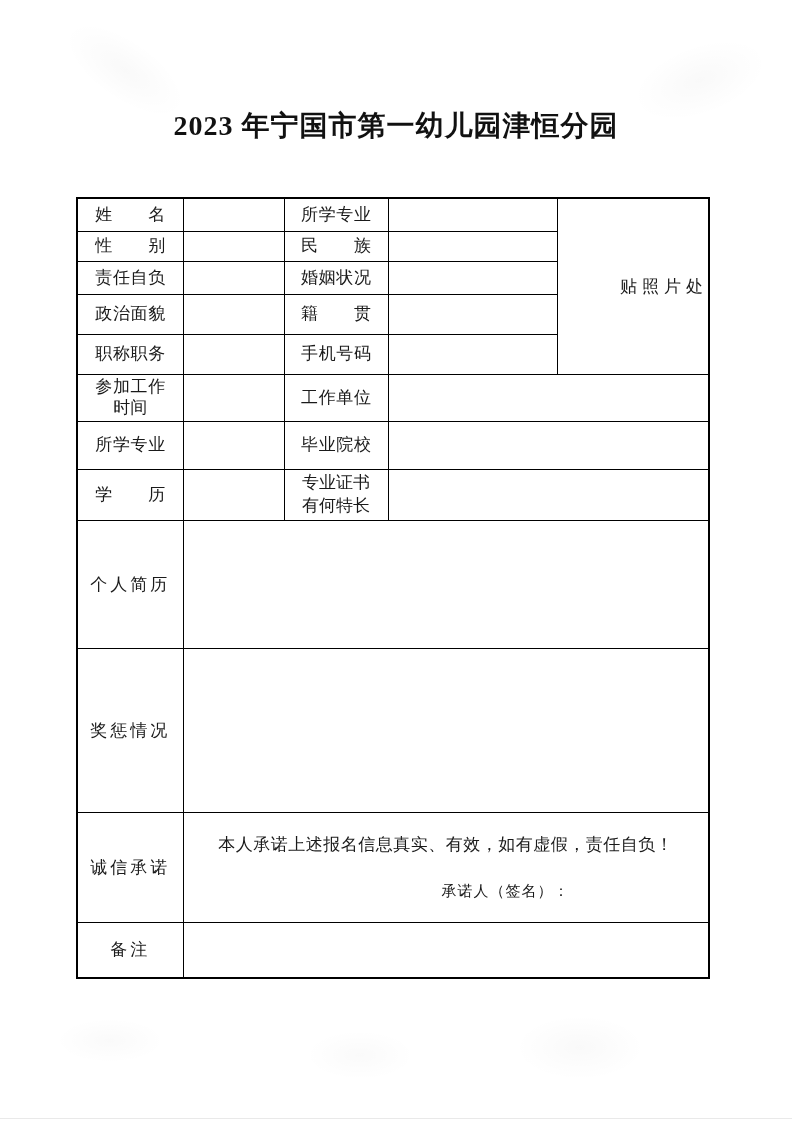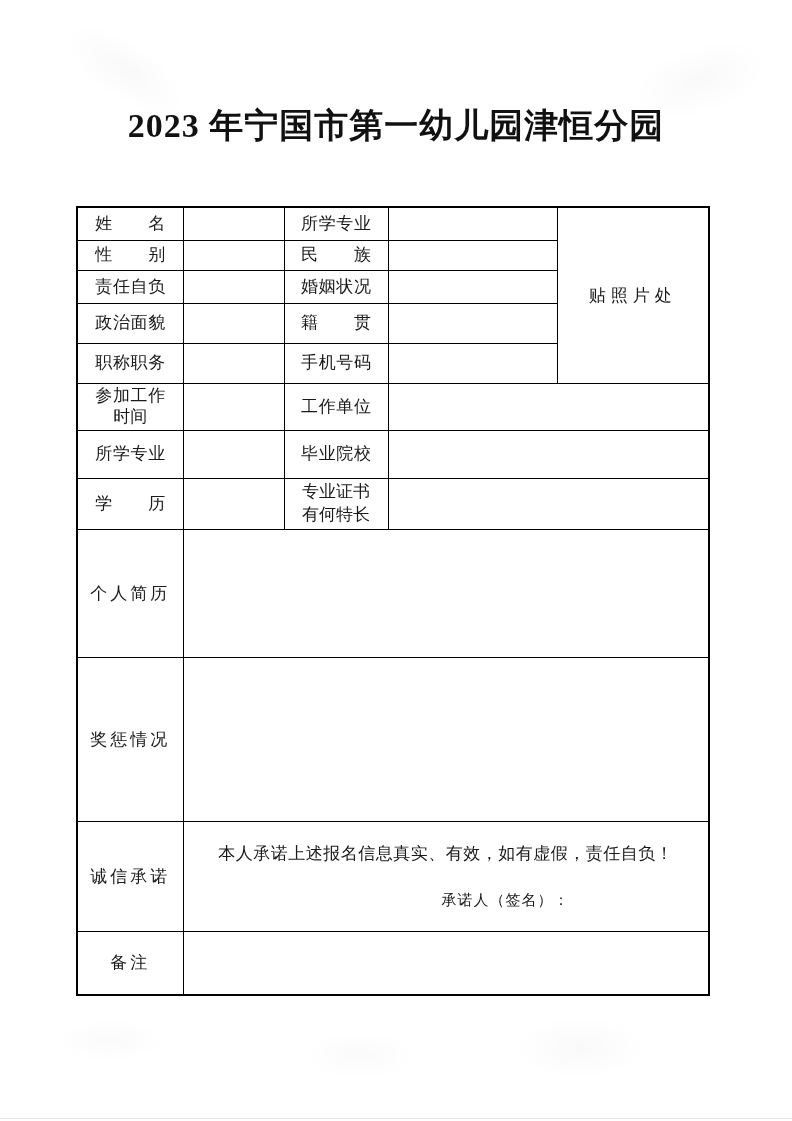--- a/index.html
+++ b/index.html
@@ -16,27 +16,27 @@
   .s1{left:55px;top:40px;width:140px;height:60px;background:radial-gradient(closest-side,rgba(0,0,0,0.022),rgba(0,0,0,0));transform:rotate(35deg);}
   .s2{left:630px;top:45px;width:140px;height:70px;background:radial-gradient(closest-side,rgba(0,0,0,0.022),rgba(0,0,0,0));transform:rotate(-20deg);}
   .s3{left:55px;top:1018px;width:110px;height:45px;background:radial-gradient(closest-side,rgba(0,0,0,0.02),rgba(0,0,0,0));}
   .s4{left:305px;top:1030px;width:110px;height:50px;background:radial-gradient(closest-side,rgba(0,0,0,0.02),rgba(0,0,0,0));}
   .s5{left:515px;top:1015px;width:130px;height:65px;background:radial-gradient(closest-side,rgba(0,0,0,0.025),rgba(0,0,0,0));}
   .bottom-edge{position:absolute;left:0;bottom:2px;width:100%;height:1px;background:#e9e9e9;}
 
   .title{
     position:absolute;left:0;top:106px;width:100%;
     text-align:center;font-weight:bold;
-    font-size:34px;line-height:40px;
+    font-size:28px;line-height:40px;
     letter-spacing:1px;
     color:#111;
   }
 
   table.form{
-    position:absolute;left:76px;top:206px;
+    position:absolute;left:76px;top:197px;
     width:632px;
     border-collapse:collapse;
     table-layout:fixed;
     border:2px solid #000;
   }
   table.form td{
     border:1px solid #000;
     padding:0;
     font-size:17px;
     vertical-align:middle;
@@ -46,21 +46,21 @@
   
   .jlabel{
     display:inline-block;width:70px;
     text-align:justify;text-align-last:justify;
     white-space:nowrap;
     line-height:1.25;
   }
   .two-line{display:inline-block;text-align:center;line-height:1.3;}
   .two-line .jlabel{display:block;}
   td.section-lbl{text-align:center;letter-spacing:3px;}
-  td.photo-cell{text-align:center;letter-spacing:5px;font-size:17px;margin-left:28px;}
+  td.photo-cell{text-align:right;letter-spacing:5px;font-size:17px;margin-left:28px;}
   td.big-cell{vertical-align:top;}
   td.integrity-cell{vertical-align:top;padding:12px 8px 0 8px;font-size:18px;}
   .integrity-sign{margin-top:26px;margin-left:258px;font-size:15px;letter-spacing:1px;}
   .statement{letter-spacing:0.5px;text-align:center;}
 </style>
 </head>
 <body>
 
 <div class="smudge s1"></div>
 <div class="smudge s2"></div>
@@ -161,18 +161,18 @@
   </tr>
 
   <tr style="height:110px">
     <td class="section-lbl"><span>诚信承诺</span></td>
     <td colspan="4" class="integrity-cell">
       <div class="statement">本人承诺上述报名信息真实、有效，如有虚假，责任自负！</div>
       <div class="integrity-sign">承诺人（签名）：</div>
     </td>
   </tr>
 
-  <tr style="height:64px">
+  <tr style="height:56px">
     <td class="section-lbl"><span>备注</span></td>
     <td colspan="4" class="big-cell"></td>
   </tr>
 </tbody>
   </table>
 
 </body></html>

